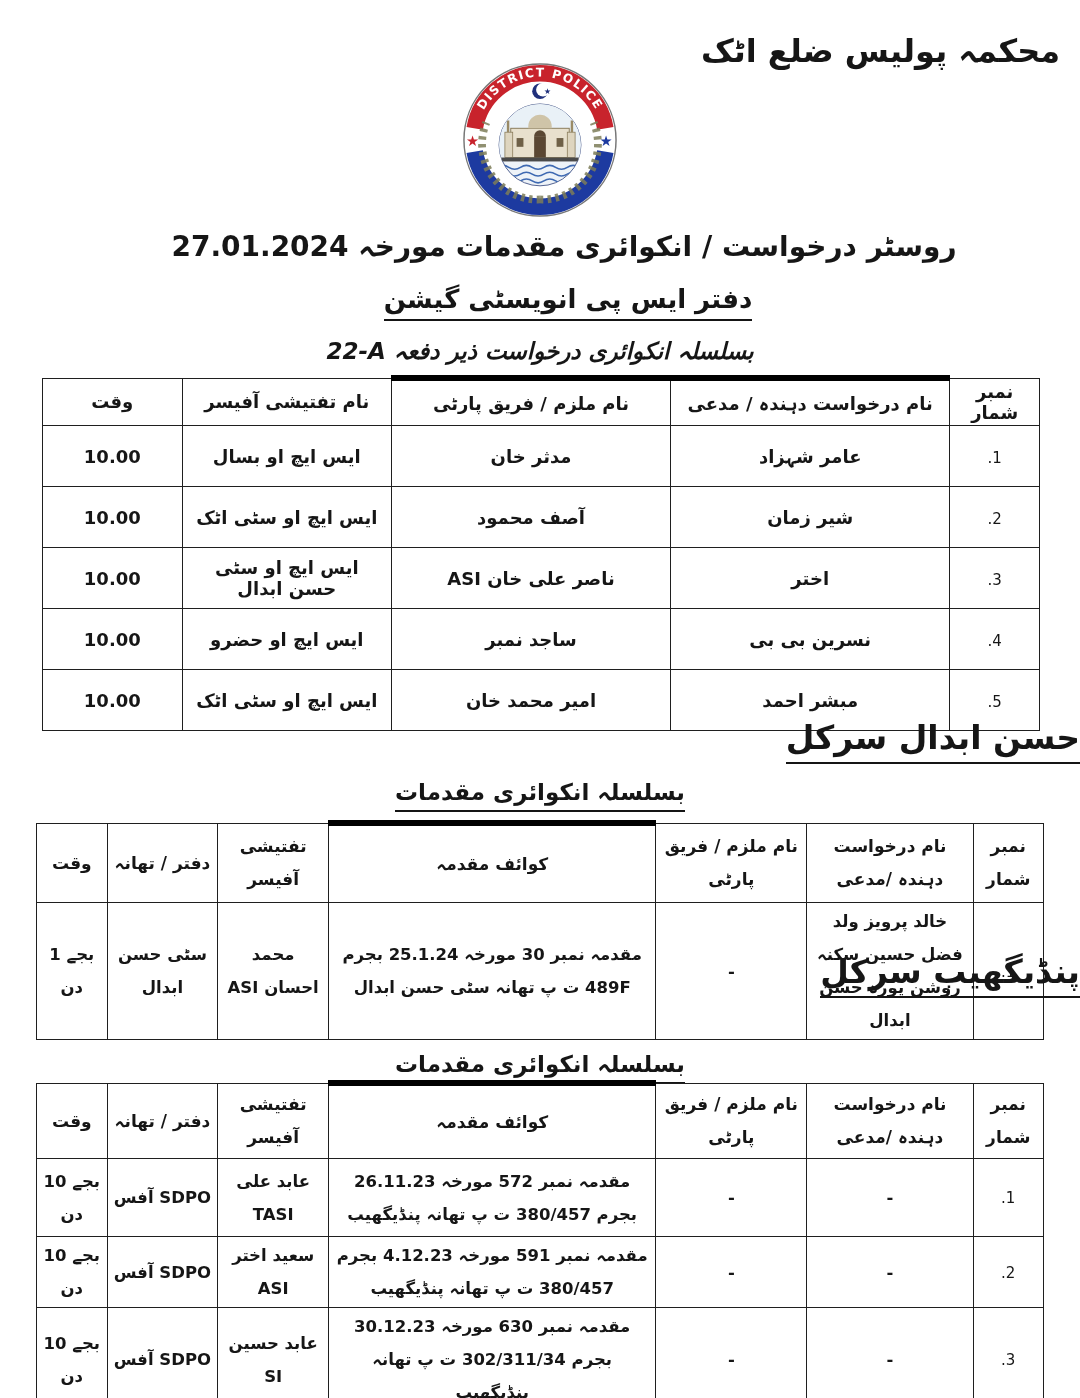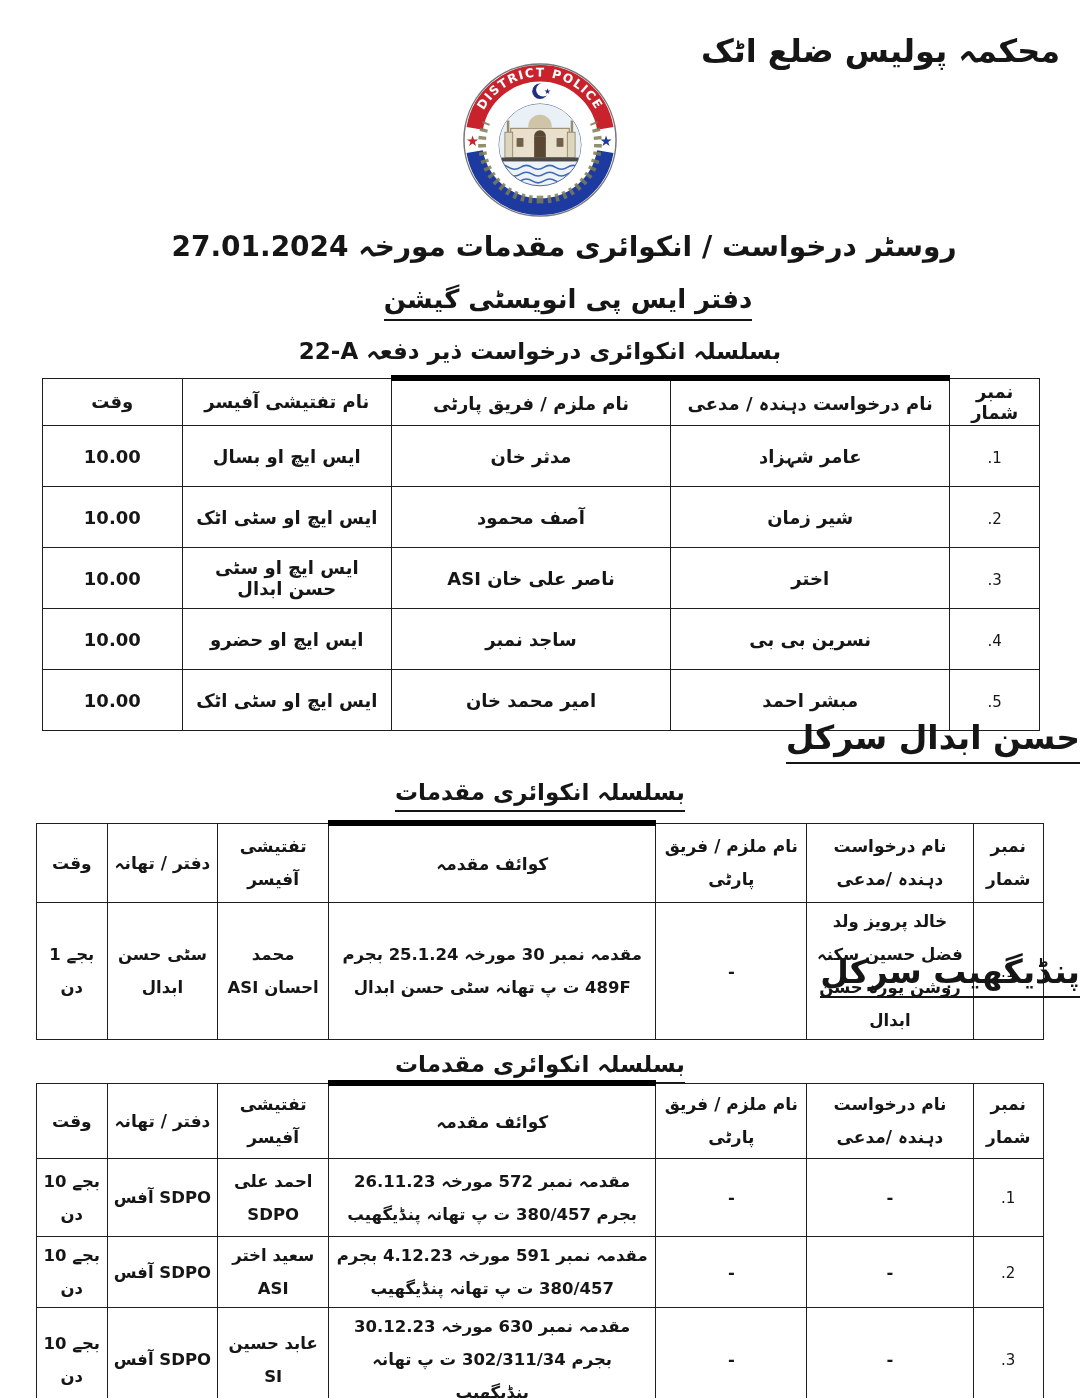--- a/index.html
+++ b/index.html
@@ -8,21 +8,21 @@
     font-family:"DejaVu Sans",sans-serif;color:#161616;overflow:hidden;
   }
   .corner{
     position:absolute;top:32px;right:20px;font-size:32px;font-weight:bold;
     direction:rtl;white-space:nowrap;
   }
   .logo-wrap{position:absolute;top:62px;left:50%;transform:translateX(-50%);width:156px;height:156px;}
   .centerline{position:absolute;left:0;width:100%;text-align:center;direction:rtl;}
   .title1{top:230px;font-size:28px;font-weight:bold;margin-left:24px;}
   .title2{top:284px;font-size:26px;font-weight:bold;padding-left:28px;}
-  .title3{top:338px;font-size:23px;font-weight:bold;}
+  .title3{top:338px;font-size:23px;font-weight:bold;font-style:italic;}
   .u{border-bottom:2.5px solid #151515;padding-bottom:5px;display:inline-block;}
   .sec-title{font-size:33px;font-weight:bold;text-align:right;}
   .sec-sub{font-size:23px;font-weight:bold;}
   .s1t{top:718px;} .s1s{top:779px;}
   .s2t{top:952px;} .s2s{top:1051px;}
 
   table{border-collapse:collapse;table-layout:fixed;width:100%;direction:rtl;}
   th,td{
     border:1.6px solid #1f1f1f;text-align:center;vertical-align:middle;
     padding:2px 6px;overflow:hidden;
@@ -240,21 +240,21 @@
         <th class="thick">کوائف مقدمہ</th>
         <th>تفتیشی آفیسر</th>
         <th>دفتر / تھانہ</th>
         <th>وقت</th>
       </tr>
       <tr class="r1">
         <td><span class="ltr num">.1</span></td>
         <td>-</td>
         <td>-</td>
         <td class="casecell">مقدمہ نمبر 572 مورخہ 26.11.23 بجرم 380/457 ت پ تھانہ پنڈیگھیب</td>
-        <td>احمد علی SDPO</td>
+        <td>عابد علی TASI</td>
         <td>SDPO آفس</td>
         <td class="ltr">10 بجے دن</td>
       </tr>
       <tr class="r2">
         <td><span class="ltr num">.2</span></td>
         <td>-</td>
         <td>-</td>
         <td class="casecell">مقدمہ نمبر 591 مورخہ 4.12.23 بجرم 380/457 ت پ تھانہ پنڈیگھیب</td>
         <td>سعید اختر ASI</td>
         <td>SDPO آفس</td>

